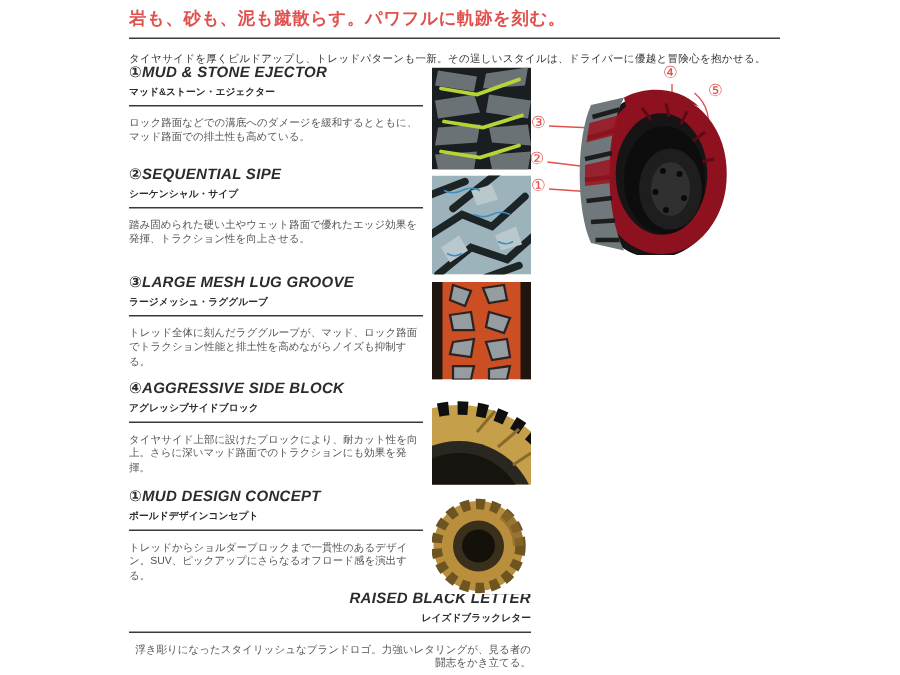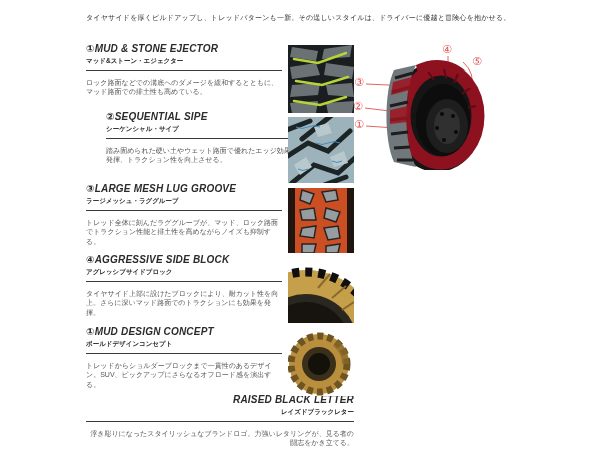--- a/index.html
+++ b/index.html
@@ -20,21 +20,21 @@
     color: #e0514e;
     letter-spacing: 0.5px;
     padding-bottom: 5px;
     border-bottom: 1px solid #3c3c3c;
   }
   .page-subtitle { margin-top: 8px; font-size: 7px; color: #333; letter-spacing: 0.2px; }
 
   
   .feature { position: absolute; left: 86px; width: 196px; }
   .f1 { top: 43px; }
-  .f2 { top: 111px; margin-left: 20px; }
+  .f2 { top: 111px; }
   .f3 { top: 183px; }
   .f4 { top: 254px; }
   .f5 { top: 326px; }
   .f6 { top: 394px; width: 268px; text-align: right; }
   .feature-title { font-size: 10px; font-weight: bold; color: #2b2b2b; letter-spacing: 0.2px; font-style: italic; }
   .feature-jp { font-size: 6.5px; font-weight: bold; color: #2b2b2b; margin-top: 3px; }
   .feature-rule { border-bottom: 1px solid #3a3a3a; margin-top: 4px; }
   .feature-desc { font-size: 7px; color: #555; line-height: 1.35; margin-top: 7px; }
 
   
@@ -61,20 +61,21 @@
   .c3 { left: 4px;   top: 37px; }
   .c2 { left: 3px;   top: 61px; }
   .c1 { left: 4px;   top: 79px; }
 </style>
 </head>
 <body>
 
 <div class="page">
 
   <div class="header">
+    <div class="page-title">岩も、砂も、泥も蹴散らす。パワフルに軌跡を刻む。</div>
     <div class="page-subtitle">タイヤサイドを厚くビルドアップし、トレッドパターンも一新。その逞しいスタイルは、ドライバーに優越と冒険心を抱かせる。</div>
   </div>
 
   <div class="feature f1">
     <div class="feature-title">①MUD &amp; STONE EJECTOR</div>
     <div class="feature-jp">マッド&amp;ストーン・エジェクター</div>
     <div class="feature-rule"></div>
     <div class="feature-desc">ロック路面などでの溝底へのダメージを緩和するとともに、マッド路面での排土性も高めている。</div>
   </div>
 

